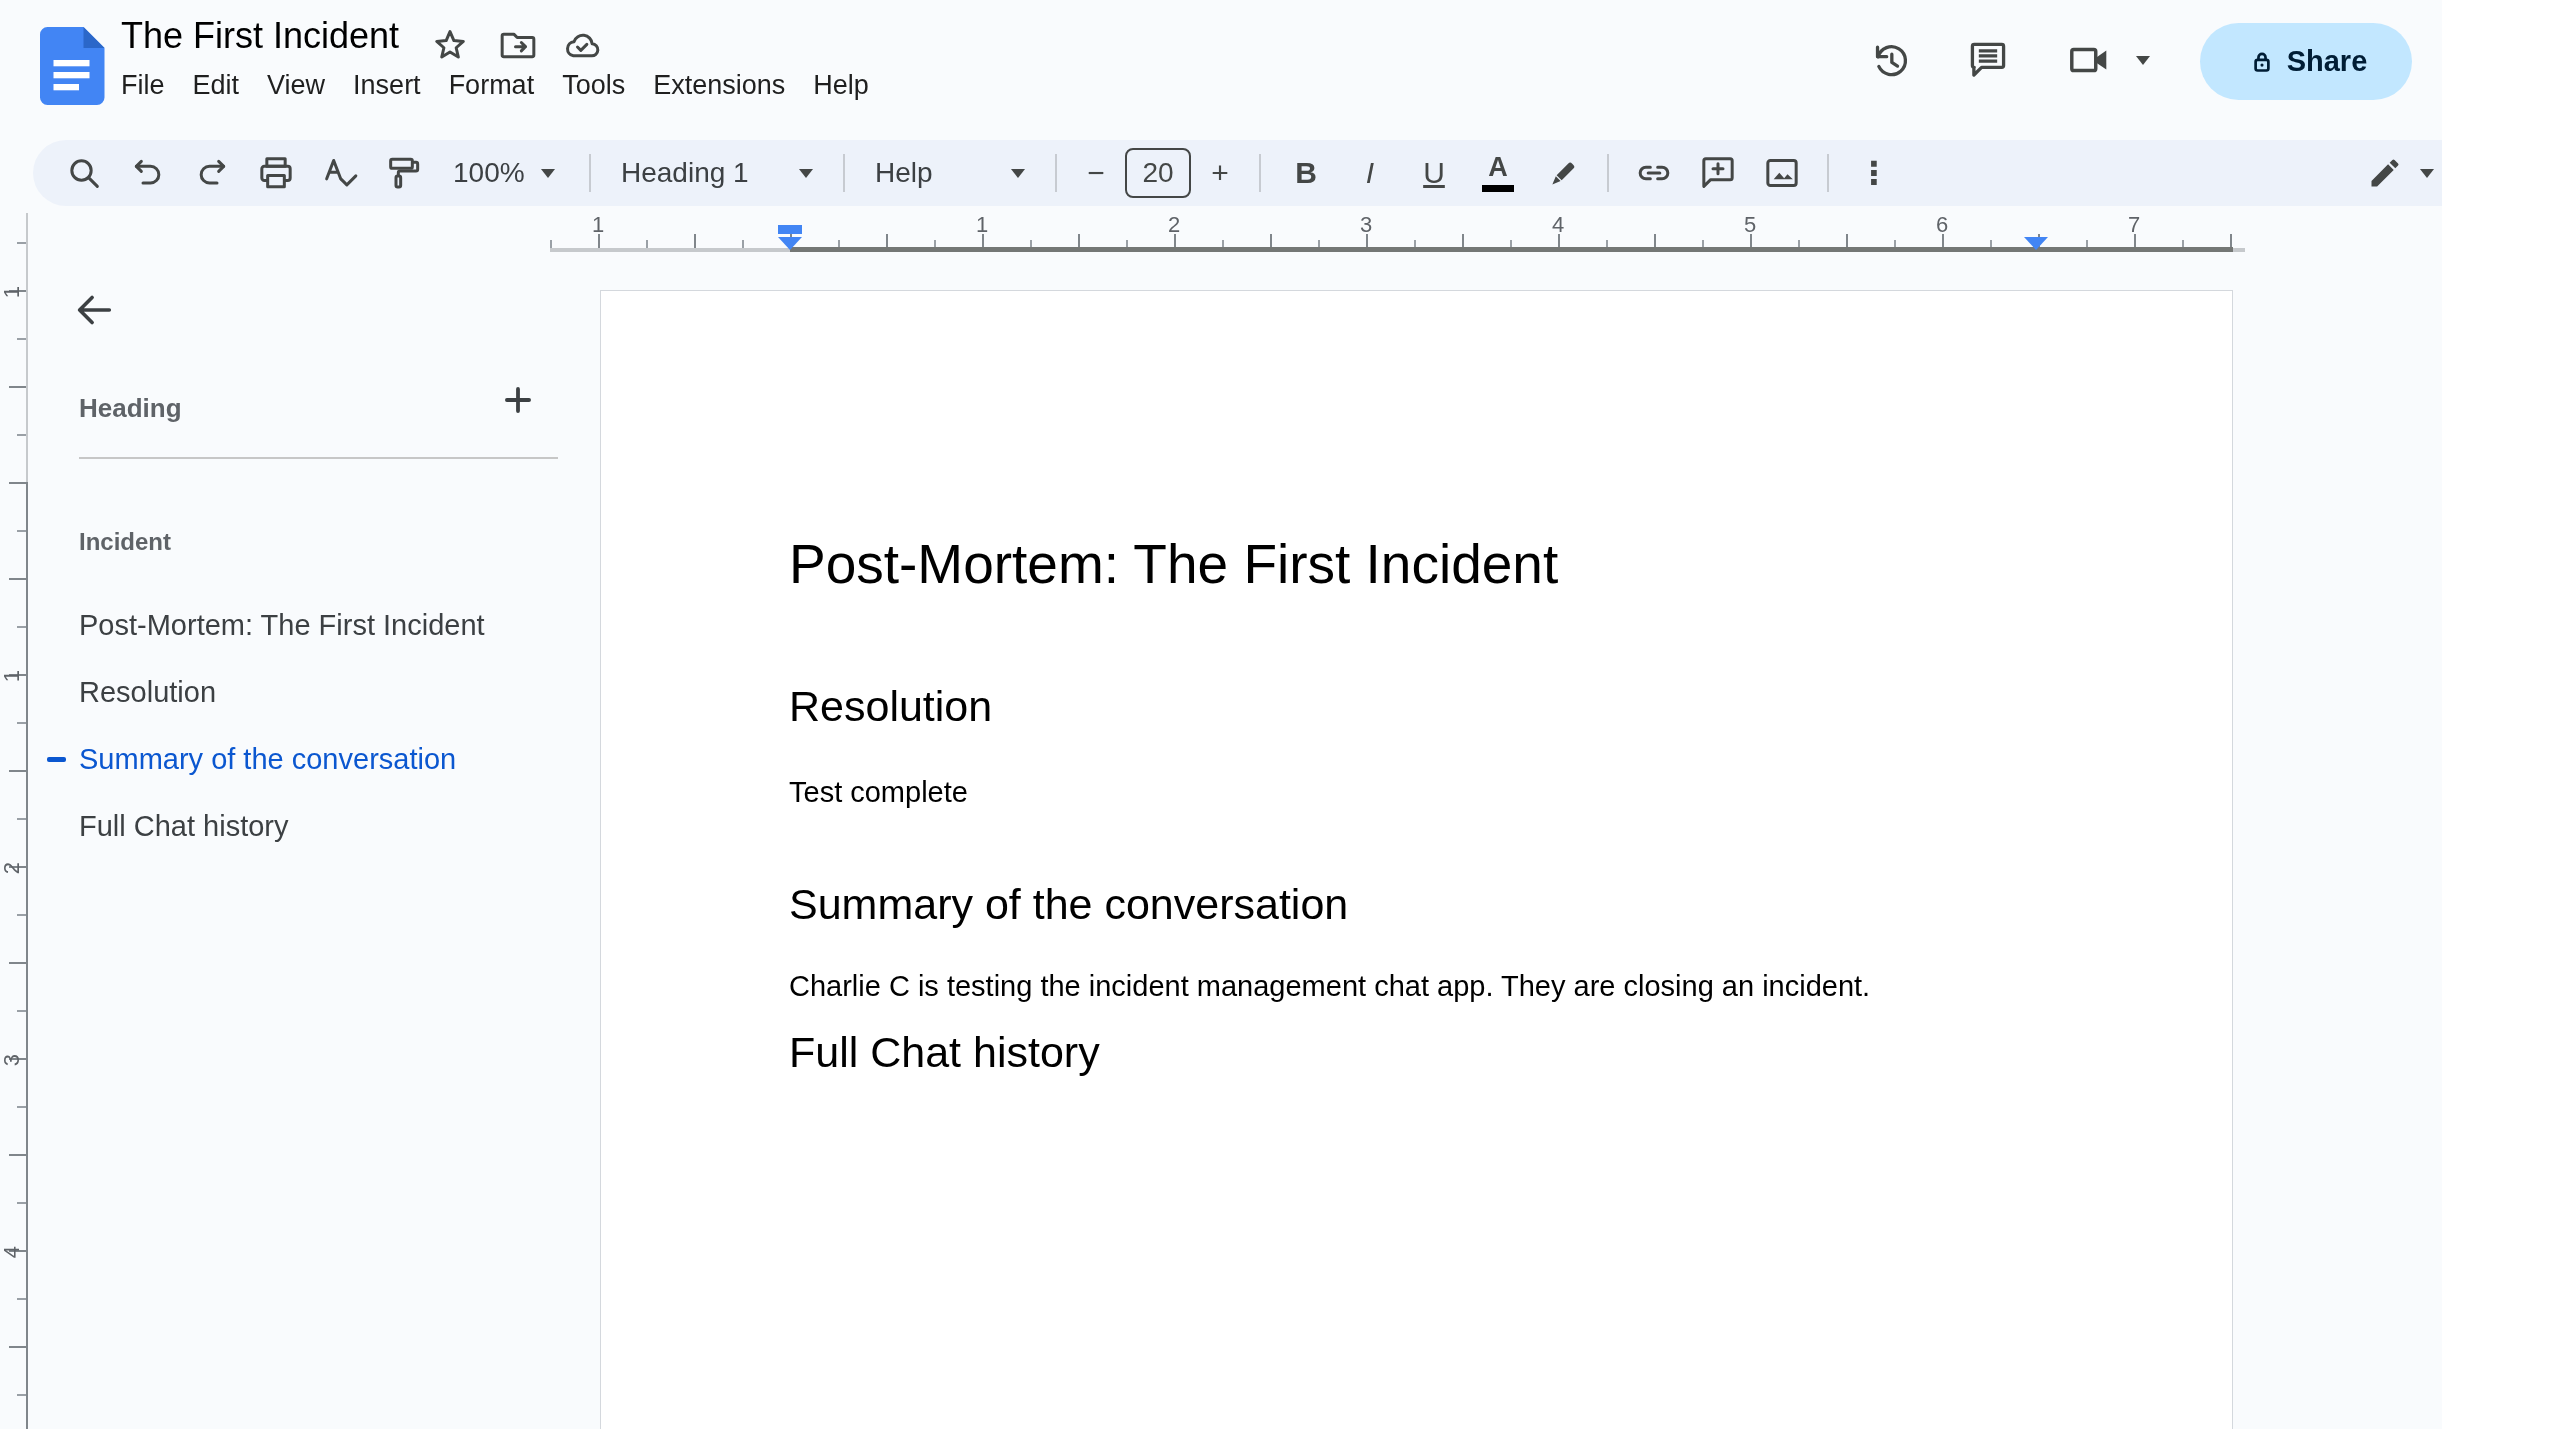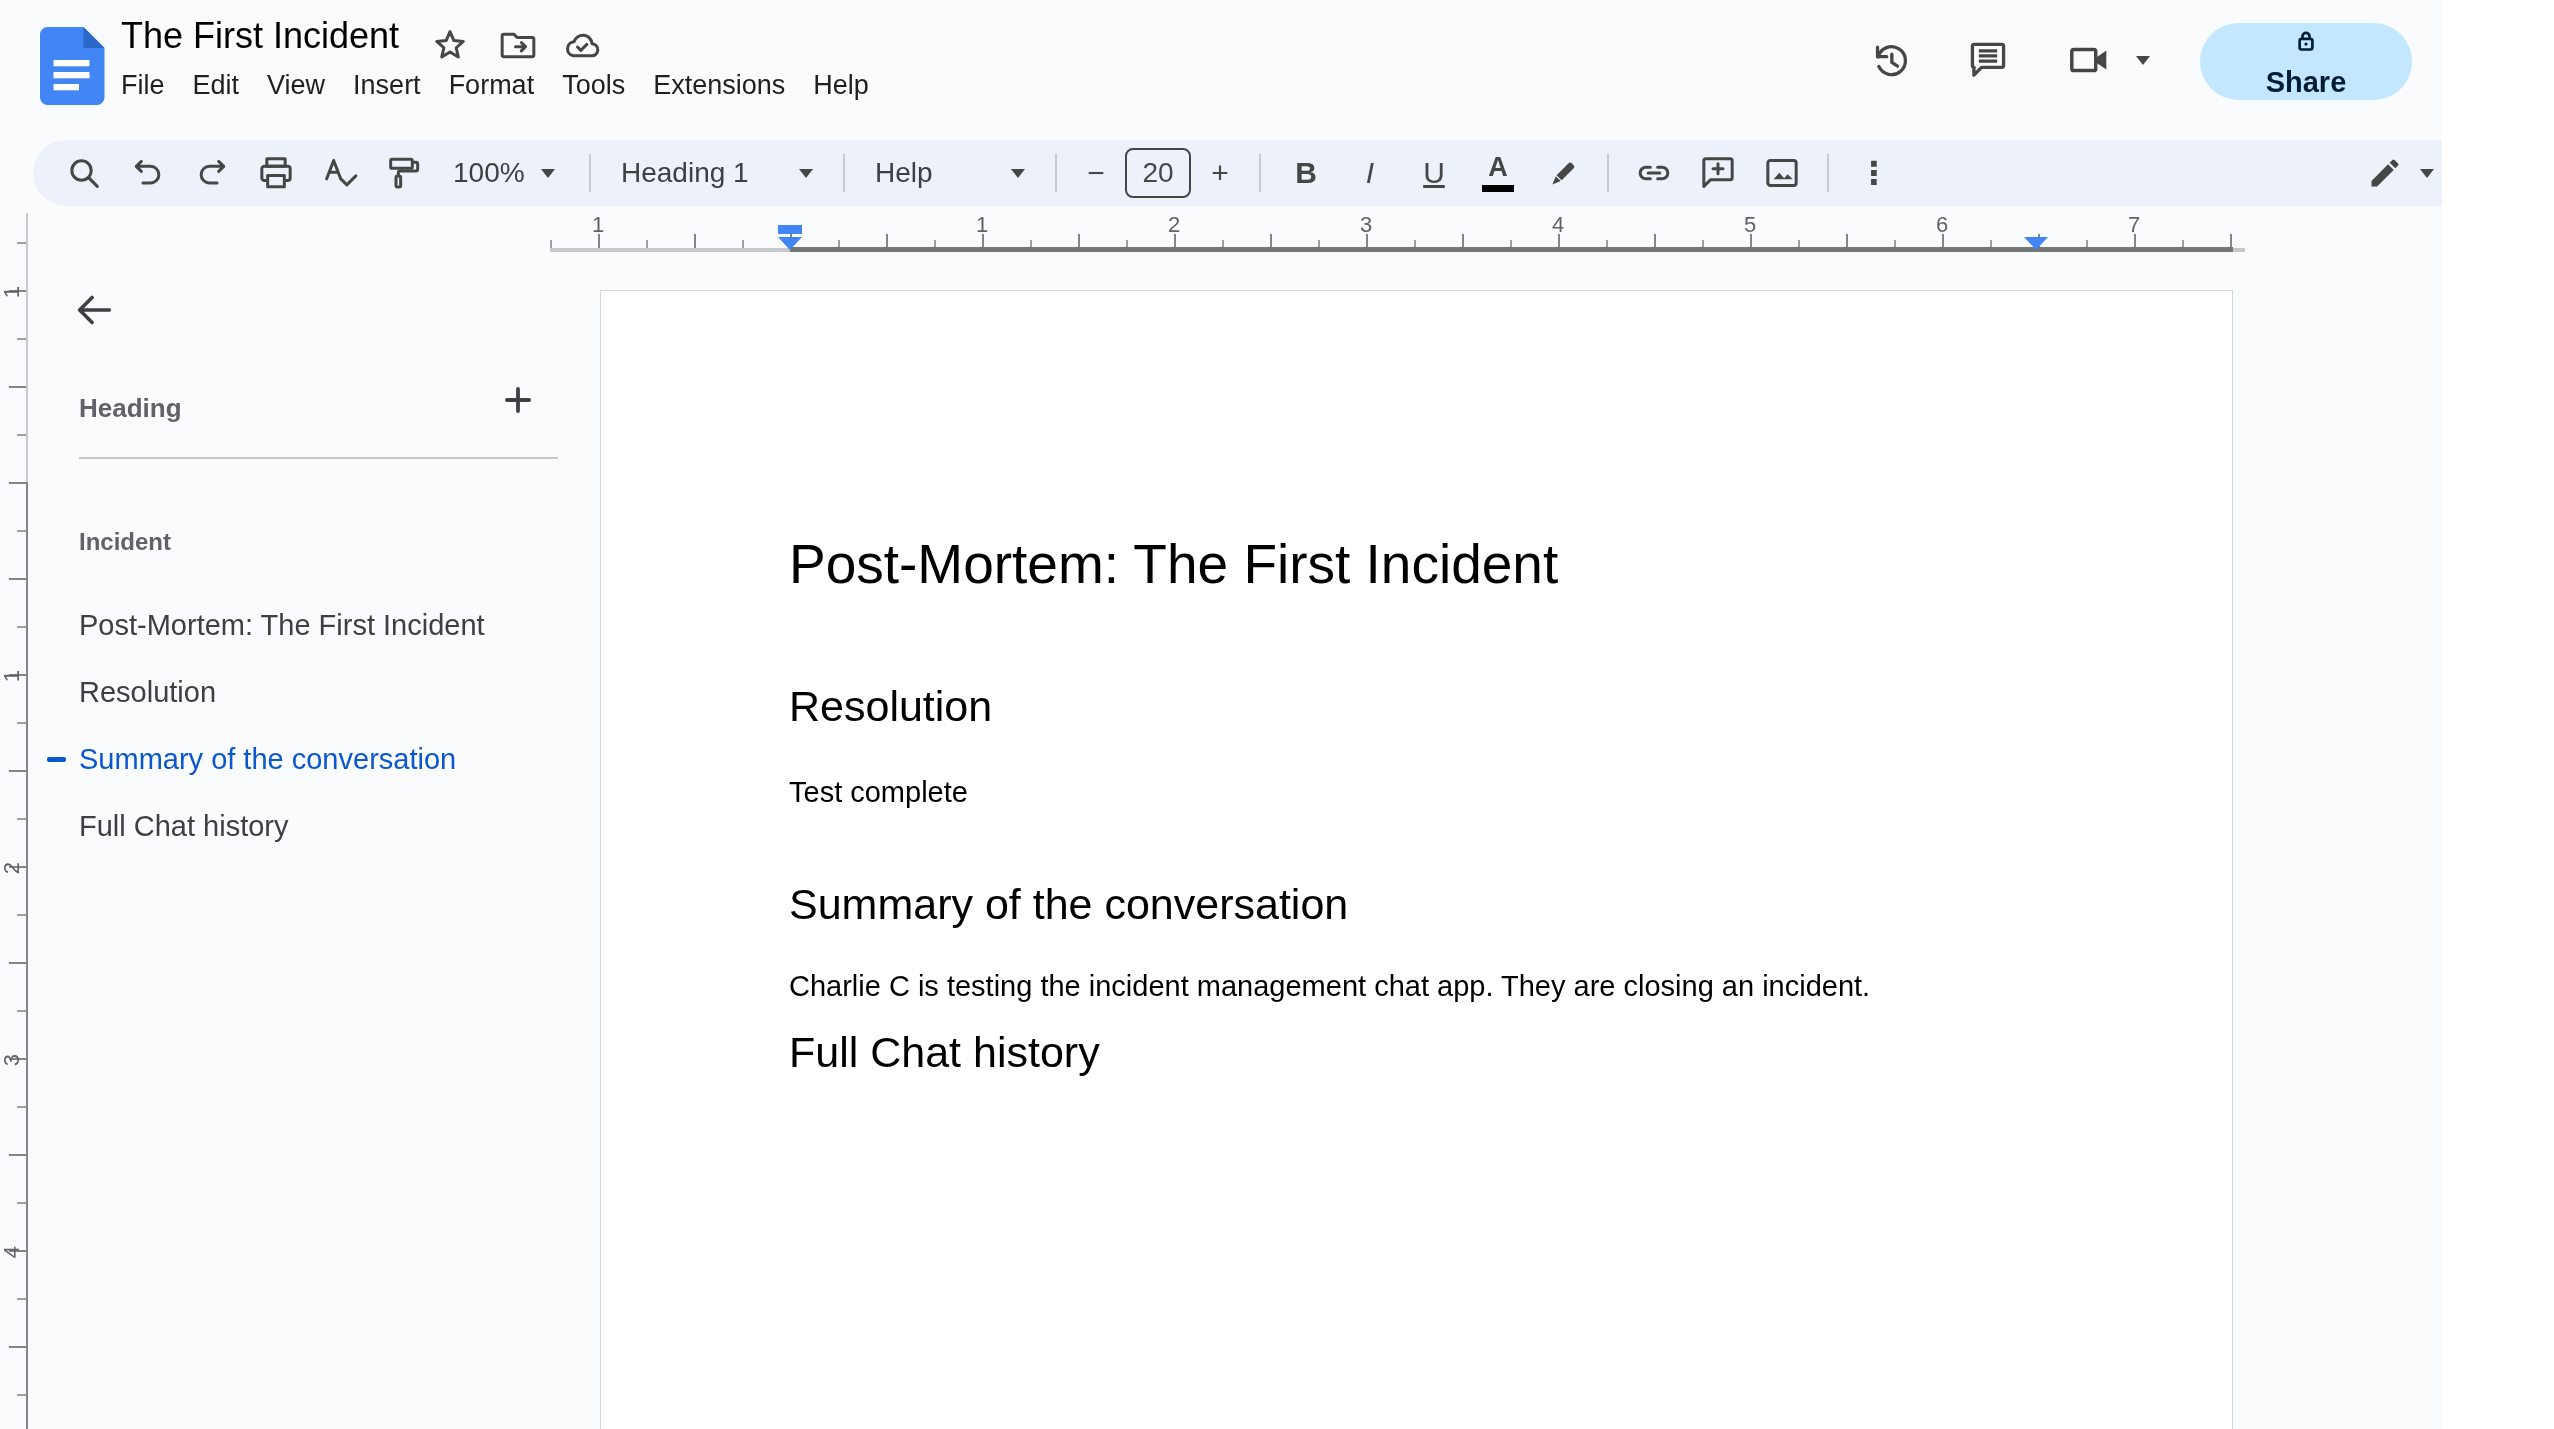--- a/index.html
+++ b/index.html
@@ -12,21 +12,21 @@
   .abs{position:absolute;}
   svg{display:block;}
   .icbtn{display:flex;align-items:center;justify-content:center;border-radius:50%;}
 
   
   .doc-title{font-size:36px;line-height:44px;color:#000;white-space:nowrap;}
   .menu-row{display:flex;align-items:center;height:46px;}
   .menu-item{font-size:27px;color:#1f1f1f;padding:0 14px;border-radius:8px;line-height:44px;cursor:default;}
   .share-pill{
     left:2200px;top:23px;width:212px;height:77px;border-radius:39px;
-    background:#c2e7ff;display:flex;align-items:center;justify-content:center;gap:8px;flex-direction:column;
+    background:#c2e7ff;display:flex;align-items:center;justify-content:center;gap:8px;
   }
   .share-label{font-size:29px;font-weight:600;color:#001d35;}
   .avatar{left:2458px;top:31px;width:62px;height:62px;border-radius:50%;overflow:hidden;}
   .caret{width:0;height:0;border-left:7px solid transparent;border-right:7px solid transparent;border-top:9px solid #444746;}
 
   
   .toolbar{
     left:33px;top:140px;width:2513px;height:66px;border-radius:33px;background:#edf2fa;
     display:flex;align-items:center;padding:0 20px 0 22px;box-sizing:border-box;gap:6px;
   }

